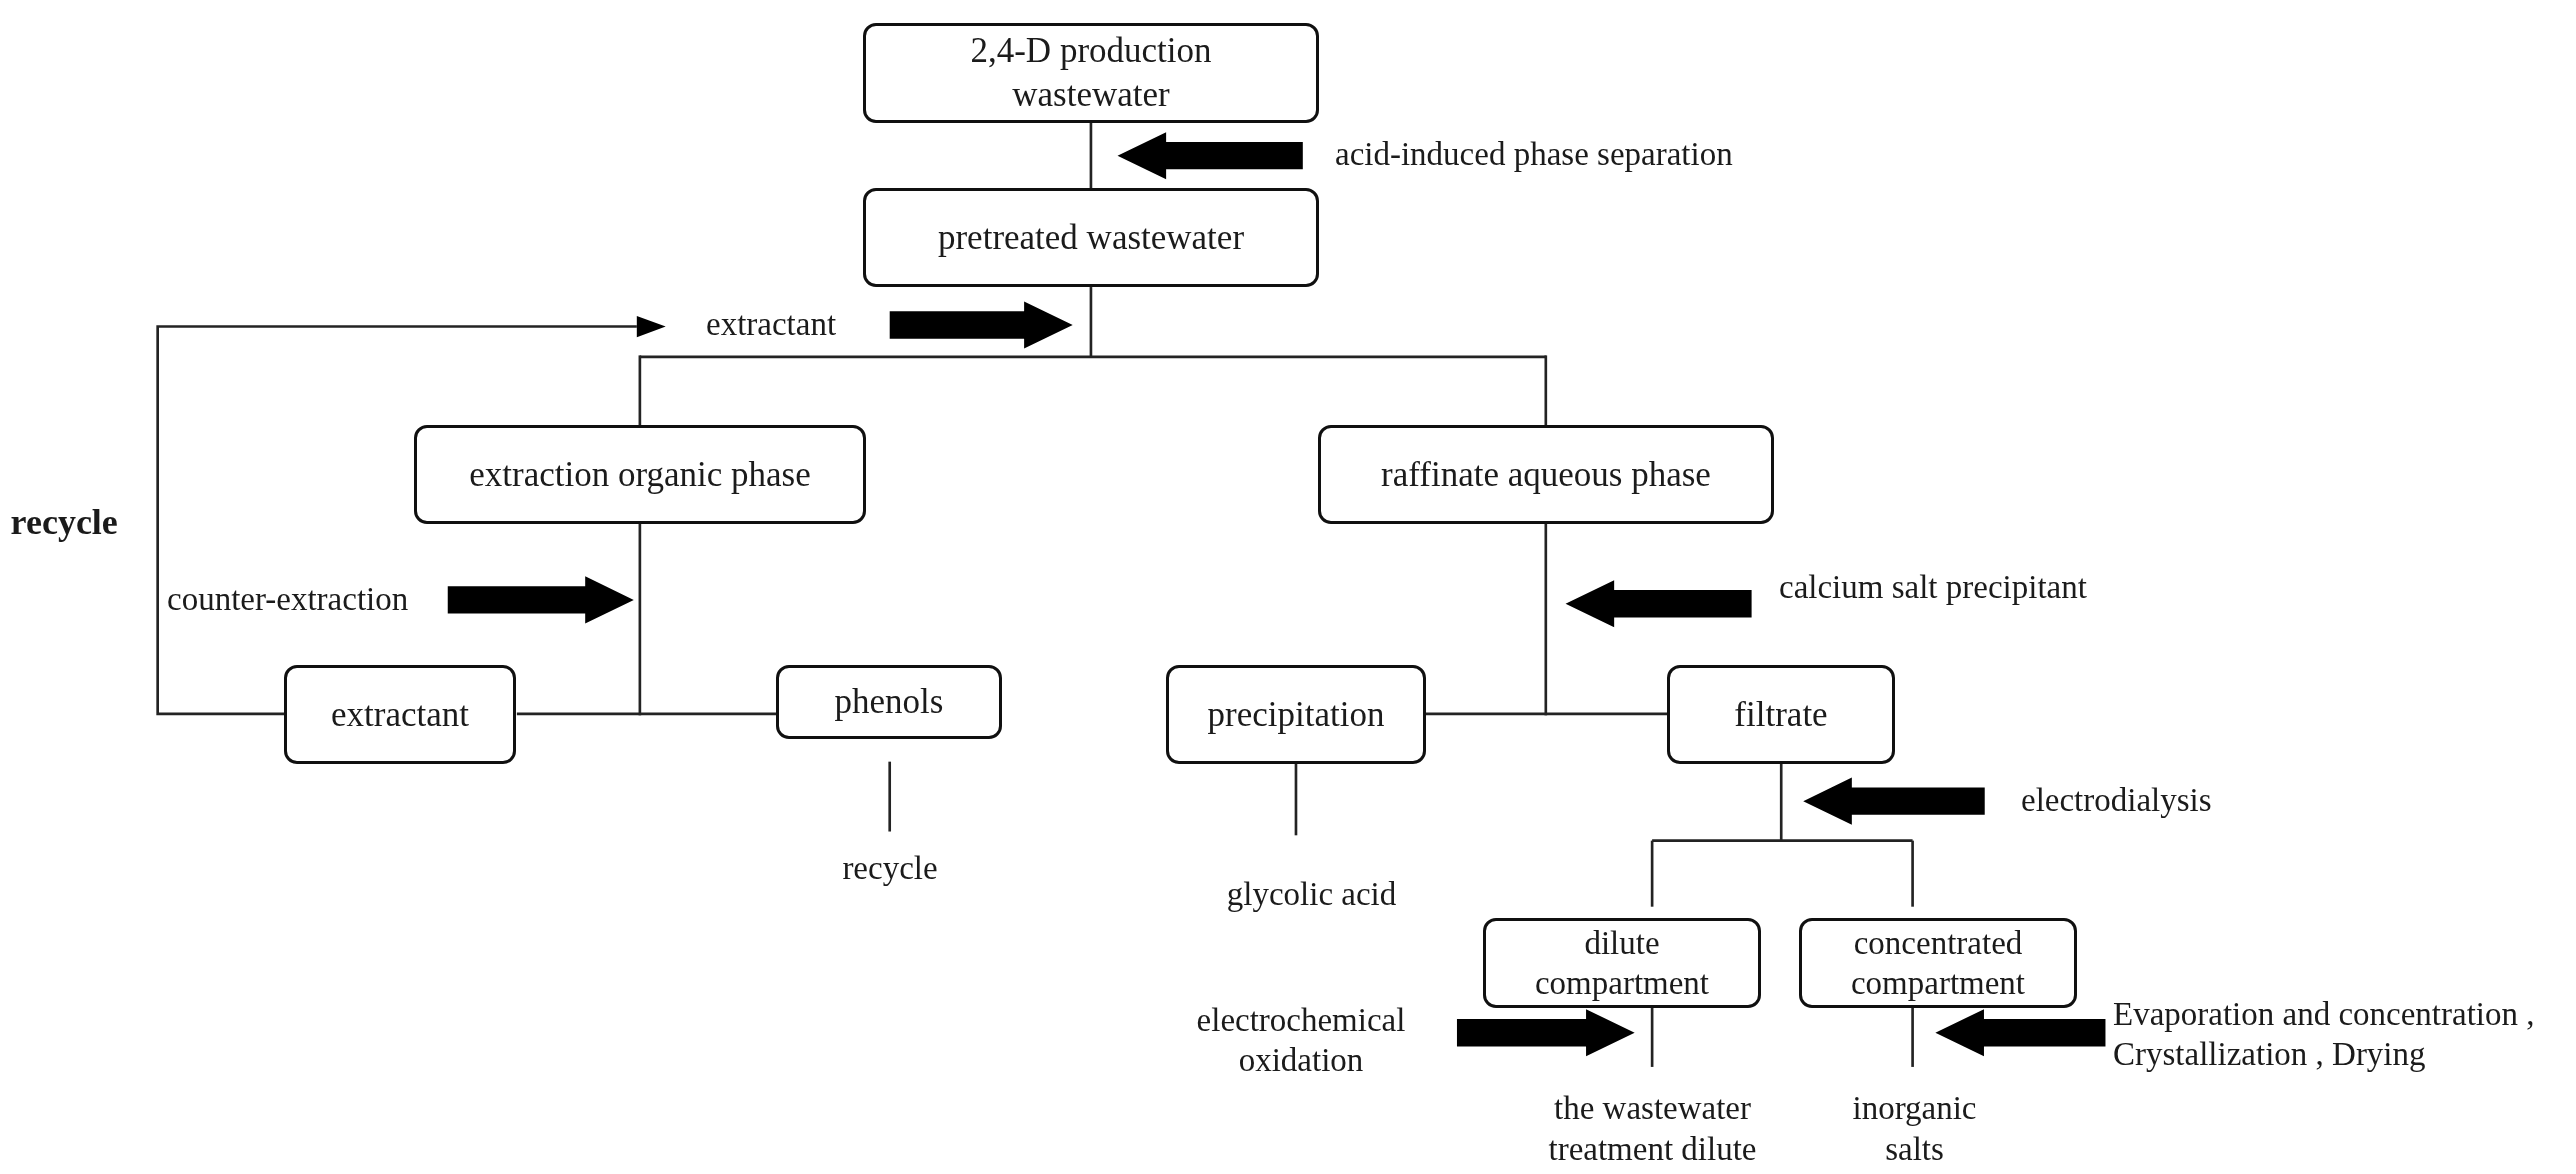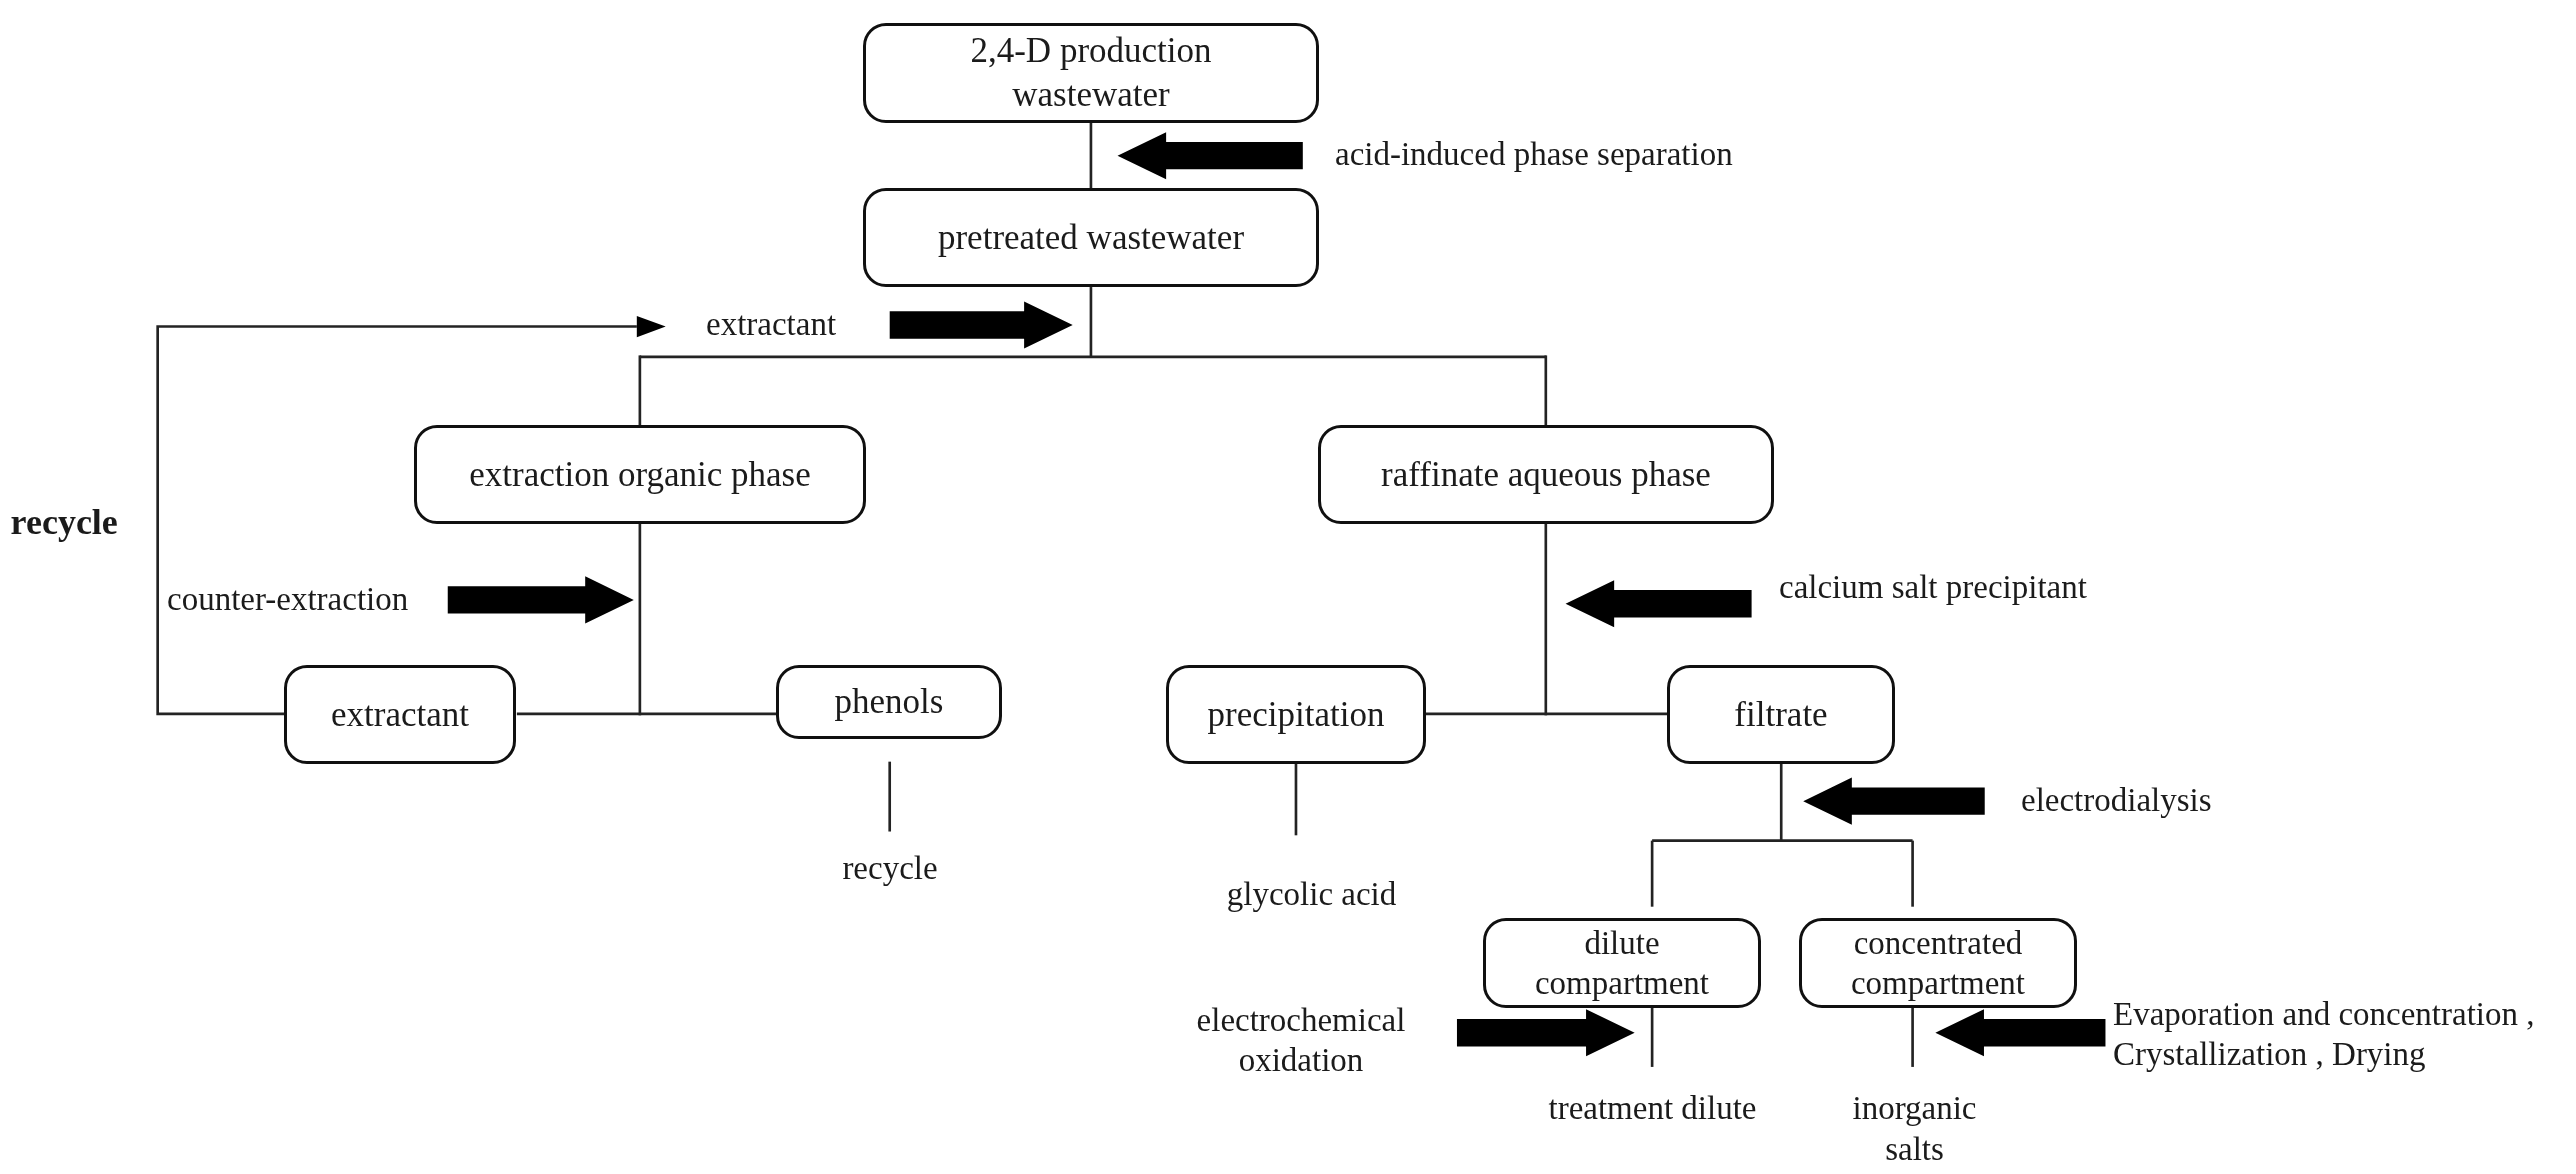--- a/index.html
+++ b/index.html
@@ -29,21 +29,21 @@
   }
   .wires polygon {
     fill: #000000;
     stroke: none;
   }
   .node {
     position: absolute;
     box-sizing: border-box;
     background: #ffffff;
     border: 3.8px solid #101010;
-    border-radius: 23px;
+    border-radius: 13px;
     display: flex;
     flex-direction: column;
     align-items: center;
     justify-content: center;
     text-align: center;
     font-size: 35px;
     line-height: 44px;
     white-space: nowrap;
   }
   .node.small {
@@ -172,20 +172,21 @@
   <div class="lbl mid center" style="left:1188px; top:875px; width:247px;">glycolic acid</div>
 
   <div class="lbl" style="left:2021px; top:781px;">electrodialysis</div>
 
   <div class="lbl center twoline" style="left:1149px; top:1000px; width:304px; line-height:40px;">
     <div>electrochemical</div>
     <div>oxidation</div>
   </div>
 
   <div class="lbl mid center twoline" style="left:1493px; top:1088px; width:319px; line-height:41px;">
+    <div>the wastewater</div>
     <div>treatment dilute</div>
   </div>
 
   <div class="lbl mid center twoline" style="left:1808px; top:1088px; width:213px; line-height:41px;">
     <div>inorganic</div>
     <div>salts</div>
   </div>
 
   <div class="lbl twoline" style="left:2113px; top:994px; line-height:40px; white-space:nowrap;">
     <div>Evaporation and concentration ,</div>

